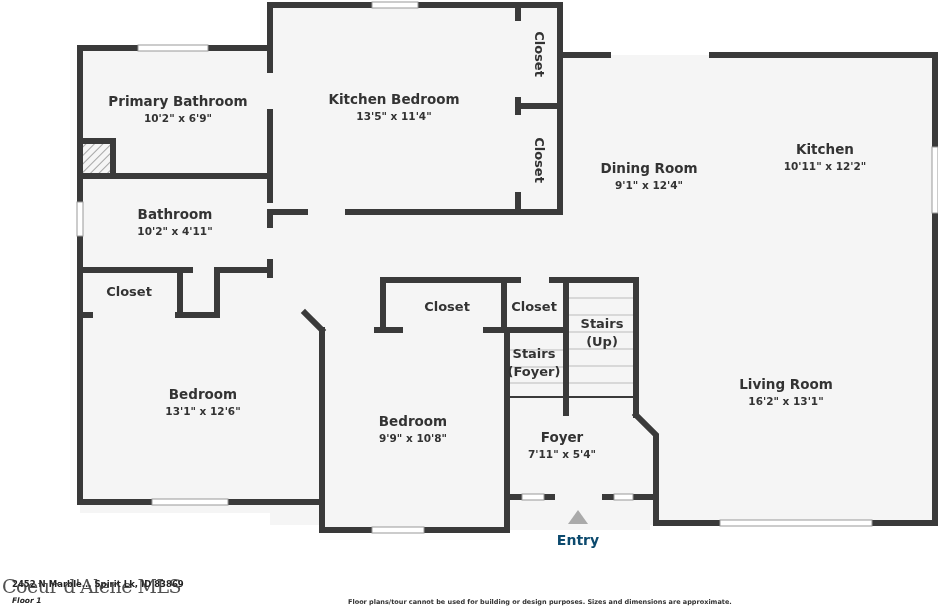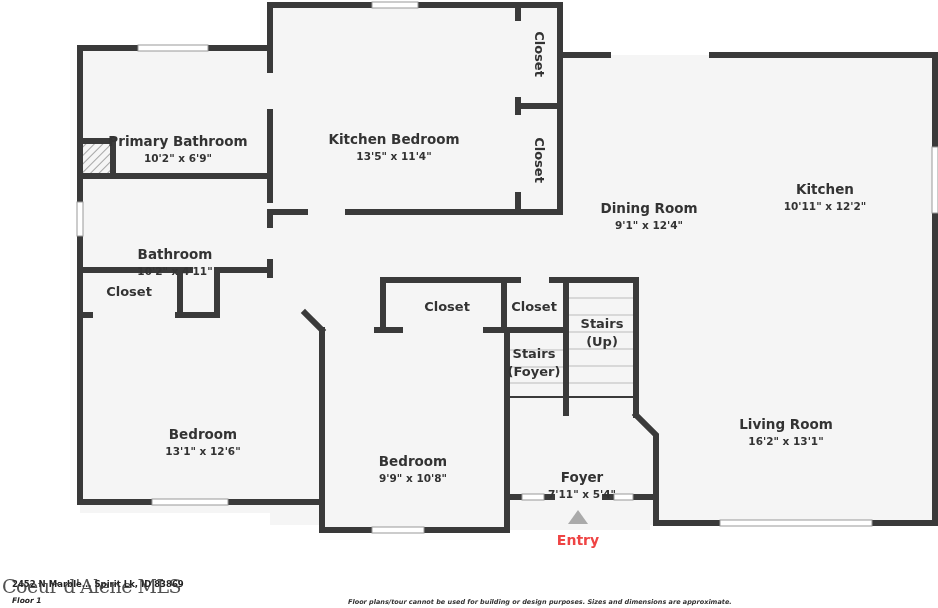--- a/index.html
+++ b/index.html
@@ -1,28 +1,28 @@
 <!DOCTYPE html>
 <html><head>
 <meta charset="utf-8">
 <style>
   html, body { margin:0; padding:0; background:#ffffff; }
   body { width:938px; height:608px; position:relative; overflow:hidden; font-family:"DejaVu Sans", sans-serif; }
   #plan { position:absolute; left:0; top:0; width:938px; height:608px; }
   .lbl { position:absolute; transform:translateX(-50%); text-align:center; color:#333; white-space:nowrap; line-height:1.15; }
-  .lbl .nm { font-size:13.5px; font-weight:bold; display:block;margin-top:40px; }
+  .lbl .nm { font-size:13.5px; font-weight:bold; display:block; }
   .lbl .dim { font-size:10.5px; font-weight:bold; display:block; margin-top:2px; }
   .vlbl { position:absolute; color:#333; font-size:13px; font-weight:bold; transform-origin:center; transform:translate(-50%,-50%) rotate(90deg); white-space:nowrap; }
   .small { position:absolute; color:#333; font-size:13px; font-weight:bold; transform:translateX(-50%); text-align:center; line-height:1.35; white-space:nowrap;}
   .footer-l { position:absolute; left:2px; top:577px; font-size:11px; color:#222; }
   .footer-l .addr { font-size:8.5px; position:absolute; left:10px; top:2px; white-space:nowrap; font-weight:bold;text-align:right;}
   .footer-l .brand { font-family:"DejaVu Serif", serif; font-size:19px; color:#333; letter-spacing:-0.5px; white-space:nowrap; position:absolute; left:0; top:-2px; opacity:0.85;}
   .footer-l .floor { position:absolute; left:10px; top:19px; font-size:7.5px; font-weight:bold; white-space:nowrap;font-style:italic;}
-  .disclaimer { position:absolute; left:348px; top:598px; font-size:6.5px; font-weight:bold; color:#333; white-space:nowrap;font-style:italic; }
-  .entry { position:absolute; left:578px; top:532px; transform:translateX(-50%); font-size:14px; font-weight:bold; color:#ef4444; }
+  .disclaimer { position:absolute; left:348px; top:598px; font-size:6.5px; font-weight:bold; color:#333; white-space:nowrap; }
+  .entry { position:absolute; left:578px; top:532px; transform:translateX(-50%); font-size:14px; font-weight:bold; color:#0c4a6e; }
 </style>
 </head>
 <body>
 
 <svg id="plan" viewBox="0 0 938 608" xmlns="http://www.w3.org/2000/svg">
   <defs>
     <pattern id="hatch" width="6" height="6" patternUnits="userSpaceOnUse" patternTransform="rotate(45)">
       <line x1="0" y1="0" x2="0" y2="6" stroke="#555" stroke-width="1"></line>
     </pattern>
   </defs>
@@ -144,21 +144,21 @@
     <span class="dim">10'11" x 12'2"</span>
   </div>
 <div class="lbl" style="left:203px;top:387px;">
     <span class="nm">Bedroom</span>
     <span class="dim">13'1" x 12'6"</span>
   </div>
 <div class="lbl" style="left:413px;top:414px;">
     <span class="nm">Bedroom</span>
     <span class="dim">9'9" x 10'8"</span>
   </div>
-<div class="lbl" style="left:582px;top:430px;">
+<div class="lbl" style="left:562px;top:430px;">
     <span class="nm">Foyer</span>
     <span class="dim">7'11" x 5'4"</span>
   </div>
 <div class="lbl" style="left:786px;top:377px;">
     <span class="nm">Living Room</span>
     <span class="dim">16'2" x 13'1"</span>
   </div>
 
 <div class="vlbl" style="left:539px;top:54px;">Closet</div>
 <div class="vlbl" style="left:539px;top:160px;">Closet</div>

